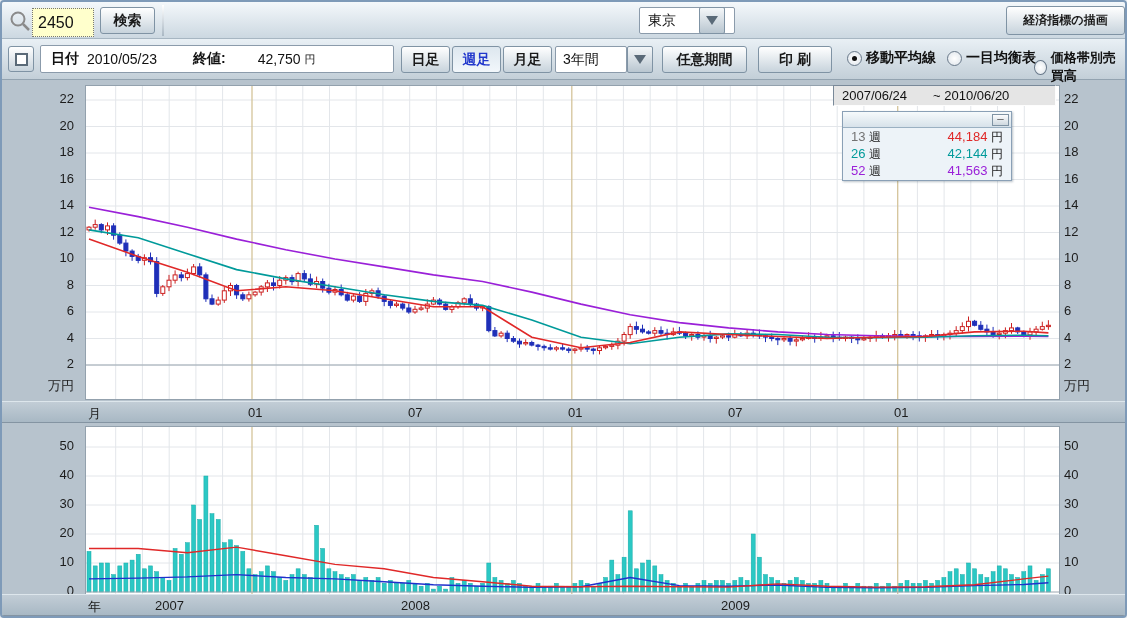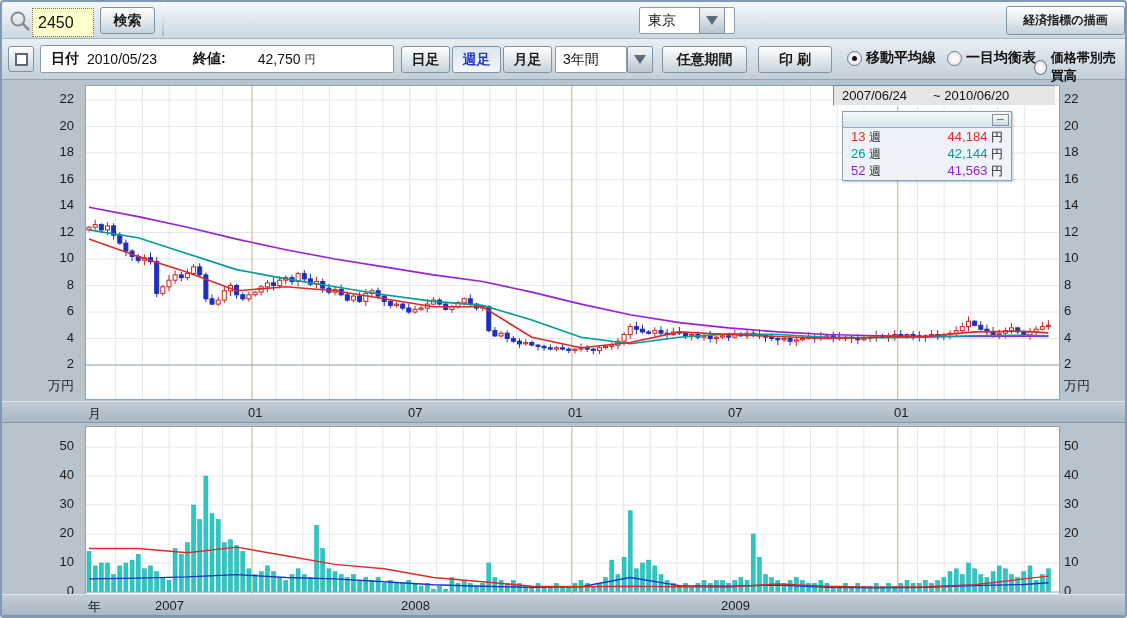--- a/index.html
+++ b/index.html
@@ -495,21 +495,21 @@
   <div class="rangebox">
     <span style="padding-left:8px;">2007/06/24</span>
     <span style="padding-left:26px;">~ 2010/06/20</span>
   </div>
 
   <div class="mabox">
     <div class="hd">
       <div class="minbtn"><span>─</span></div>
     </div>
     <div class="marow">
-      <span><span id="lg0l" style="color: #c2410c;">13</span> <span class="suffix">週</span></span>
+      <span><span id="lg0l" style="color: #737373;">13</span> <span class="suffix">週</span></span>
       <span><span id="lg0v" style="color: rgb(224, 40, 40);">44,184</span> <span class="suffix">円</span></span>
     </div>
     <div class="marow">
       <span><span id="lg1l" style="color: rgb(0, 154, 154);">26</span> <span class="suffix">週</span></span>
       <span><span id="lg1v" style="color: rgb(0, 154, 154);">42,144</span> <span class="suffix">円</span></span>
     </div>
     <div class="marow">
       <span><span id="lg2l" style="color: rgb(154, 32, 216);">52</span> <span class="suffix">週</span></span>
       <span><span id="lg2v" style="color: rgb(154, 32, 216);">41,563</span> <span class="suffix">円</span></span>
     </div>

